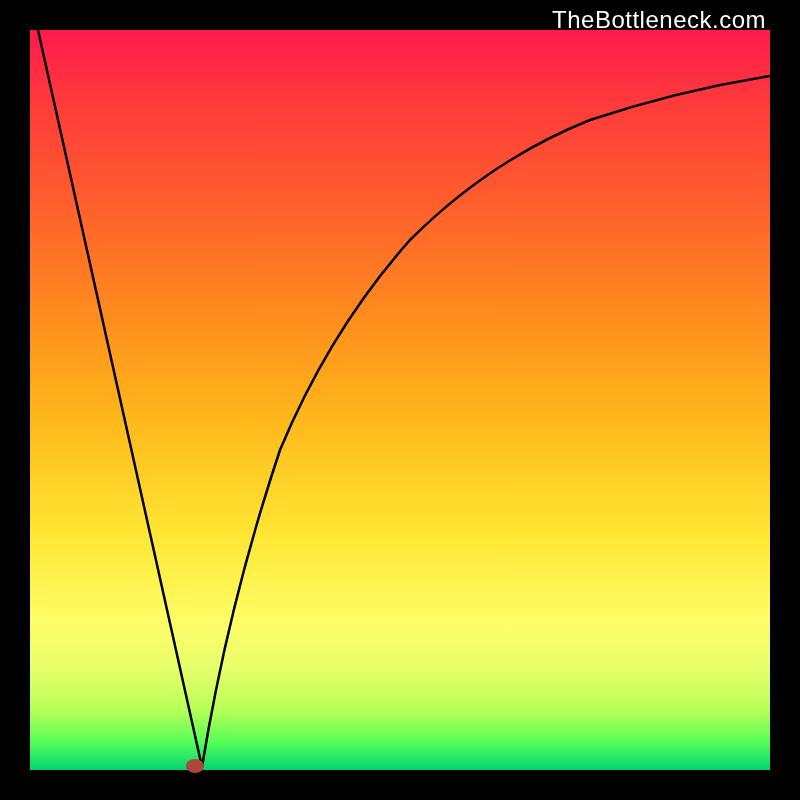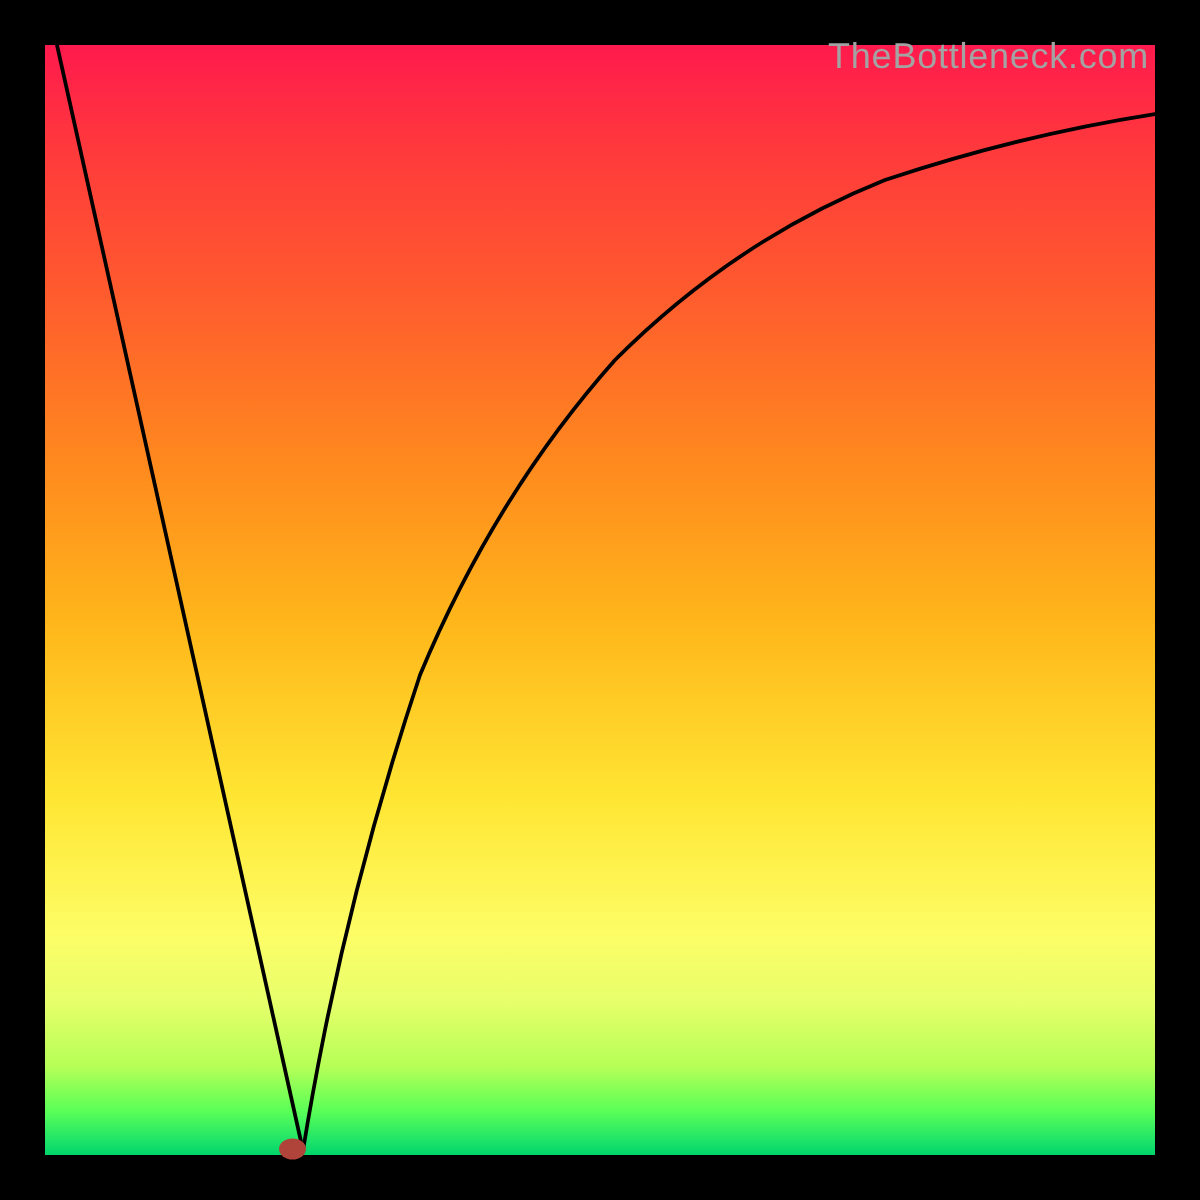--- a/index.html
+++ b/index.html
@@ -33,23 +33,23 @@
       #fdfd66 80%,
       #e8ff6b 86%,
       #b6ff57 92%,
       #5bff57 96%,
       #18e06a 99%,
       #00d46a 100%
     );
   }
   .watermark {
     position: absolute;
-    top: 24px;
+    top: 6px;
     right: 34px;
-    color: #a3a3a3;
+    color: #ffffff;
     font-size: 24px;
     font-weight: 500;
     letter-spacing: 0.5px;
     user-select: none;
   }
   svg.curve {
     position: absolute;
     left: 0;
     top: 0;
     width: 740px;

